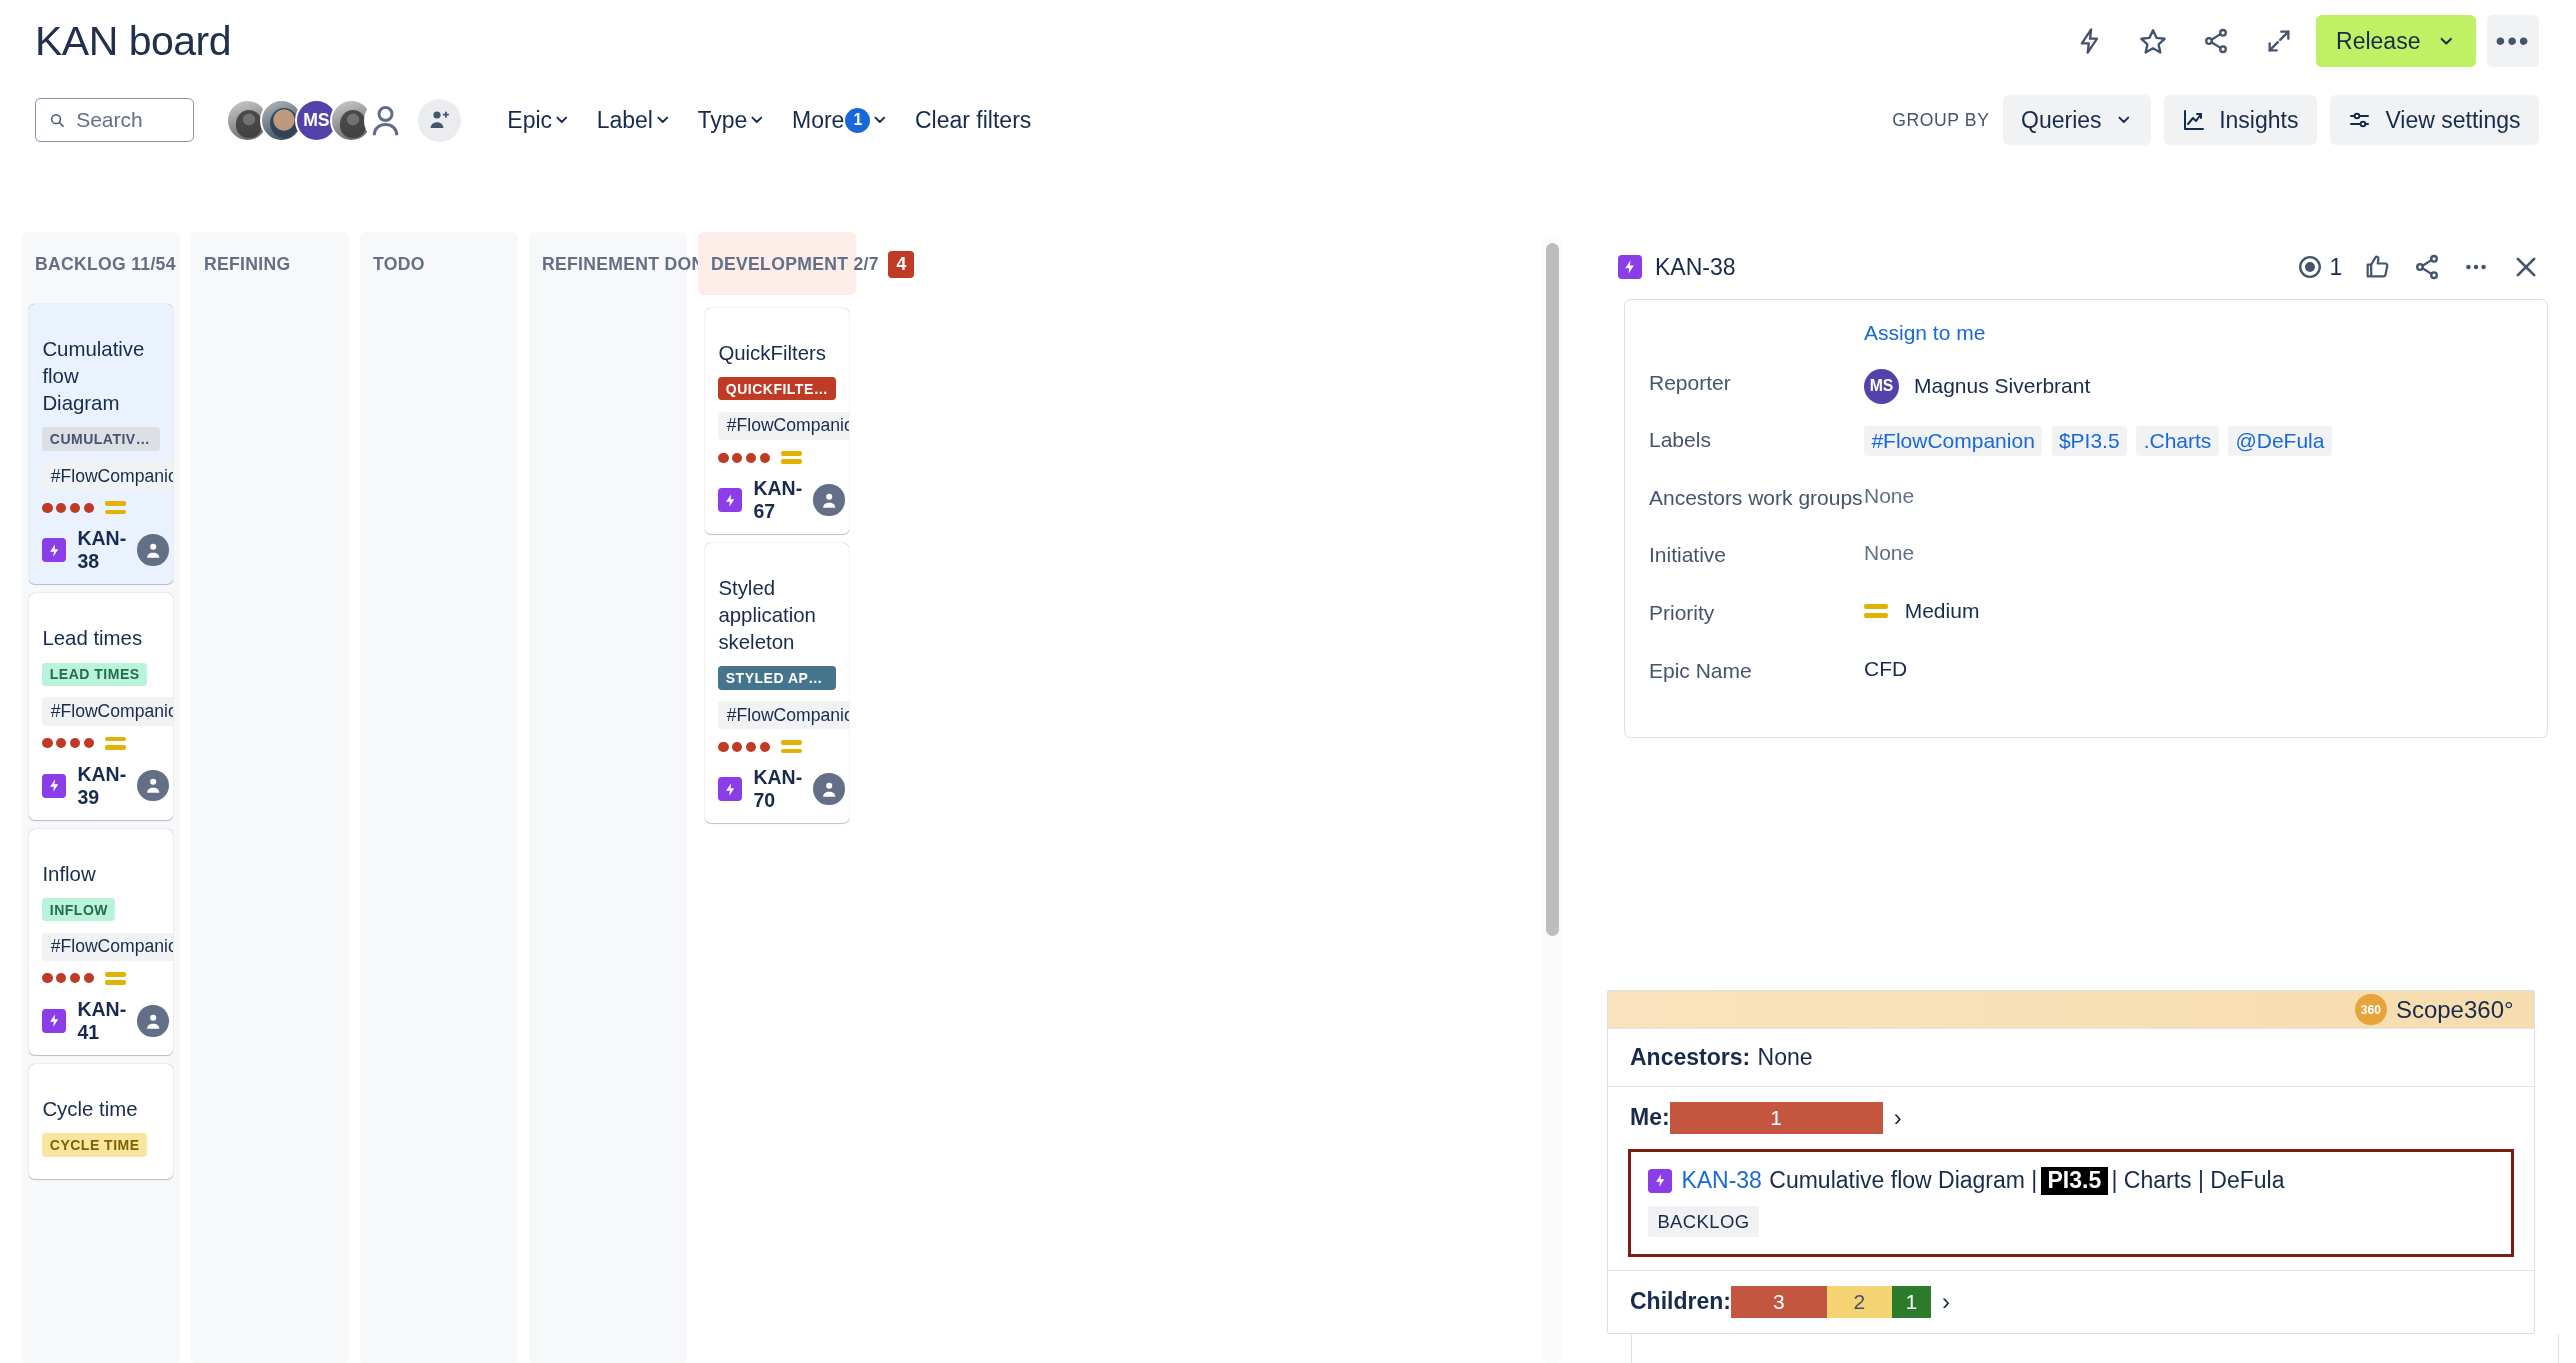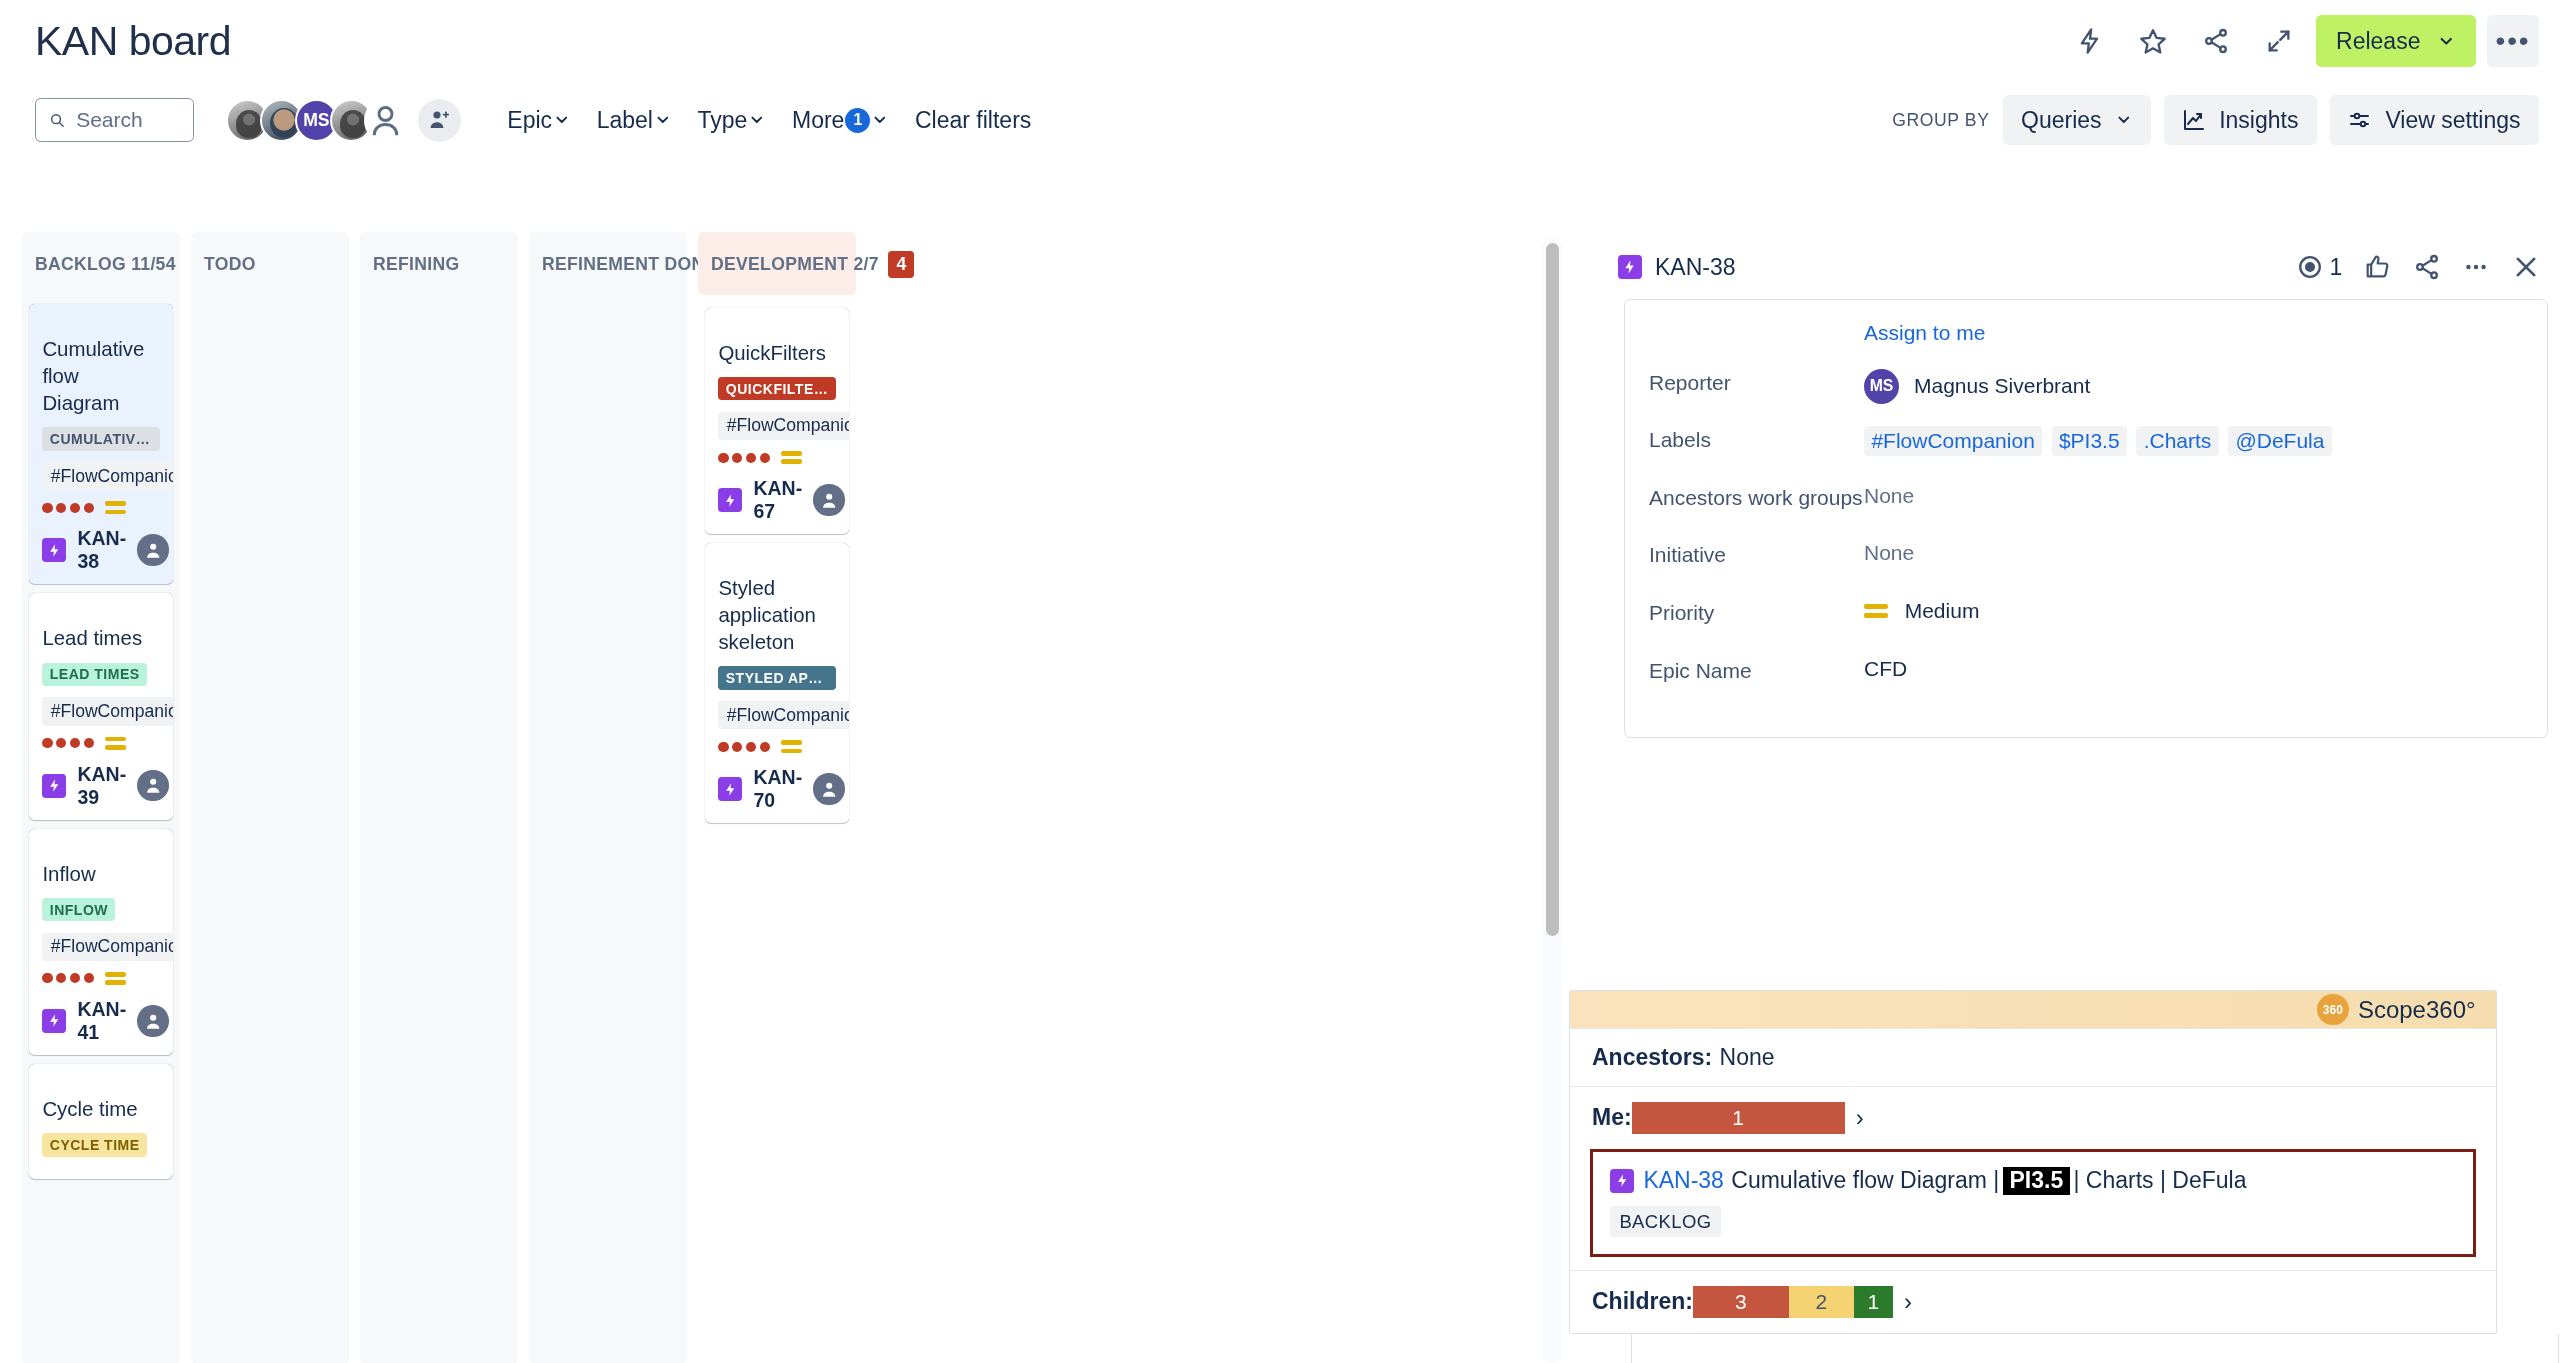--- a/index.html
+++ b/index.html
@@ -276,21 +276,21 @@
   .dlabel {
     background: #F1F2F4; color: #1868DB; font-size: 21px;
     border-radius: 3.7px; padding: 2.8px 7.4px; cursor: pointer;
   }
   .prio-val { display: flex; align-items: center; gap: 16.7px; }
   .prio-val .medium-icon { width: 24px; }
   .prio-val .medium-icon i { height: 5.6px; background: #E2B203; }
 
   
   .scope {
-    position: absolute; left: 1569px; top: 990px;
+    position: absolute; left: 1607px; top: 990px;
     width: 928px; background: #fff;
     border: 0.9px solid #DCDFE4; border-radius: 1.9px;
   }
   .scope-banner {
     background: linear-gradient(90deg,#FAE3BC 0%,#F6DDAF 100%);
     height: 37px; display: flex; align-items: center; justify-content: flex-end;
     gap: 9.3px; padding-right: 20.4px;
   }
   .scope-logo {
     width: 31.5px; height: 31.5px; border-radius: 50%; background: #E8A33D;
@@ -550,27 +550,27 @@
                   <circle cx="12" cy="8" r="3.6"></circle>
                   <path d="M4.8 21c0-3.8 3.1-6 7.2-6s7.2 2.2 7.2 6z"></path>
                 </svg>
               </span>
             </div></div>
           <div class="card"><div class="card-title">Cycle time</div><span class="epic-chip" style="background: rgb(248, 230, 160); color: rgb(127, 95, 1);">CYCLE TIME</span></div>
         </div>
       </div>
       <div class="column">
         <div class="col-header">
-          <span class="col-title">TODO</span>
+          <span class="col-title">REFINING</span>
         </div>
         <div class="col-body"></div>
       </div>
       <div class="column">
         <div class="col-header">
-          <span class="col-title">REFINING</span>
+          <span class="col-title">TODO</span>
         </div>
         <div class="col-body"></div>
       </div>
       <div class="column">
         <div class="col-header">
           <span class="col-title">REFINEMENT DONE</span>
         </div>
         <div class="col-body"></div>
       </div>
       <div class="column">

